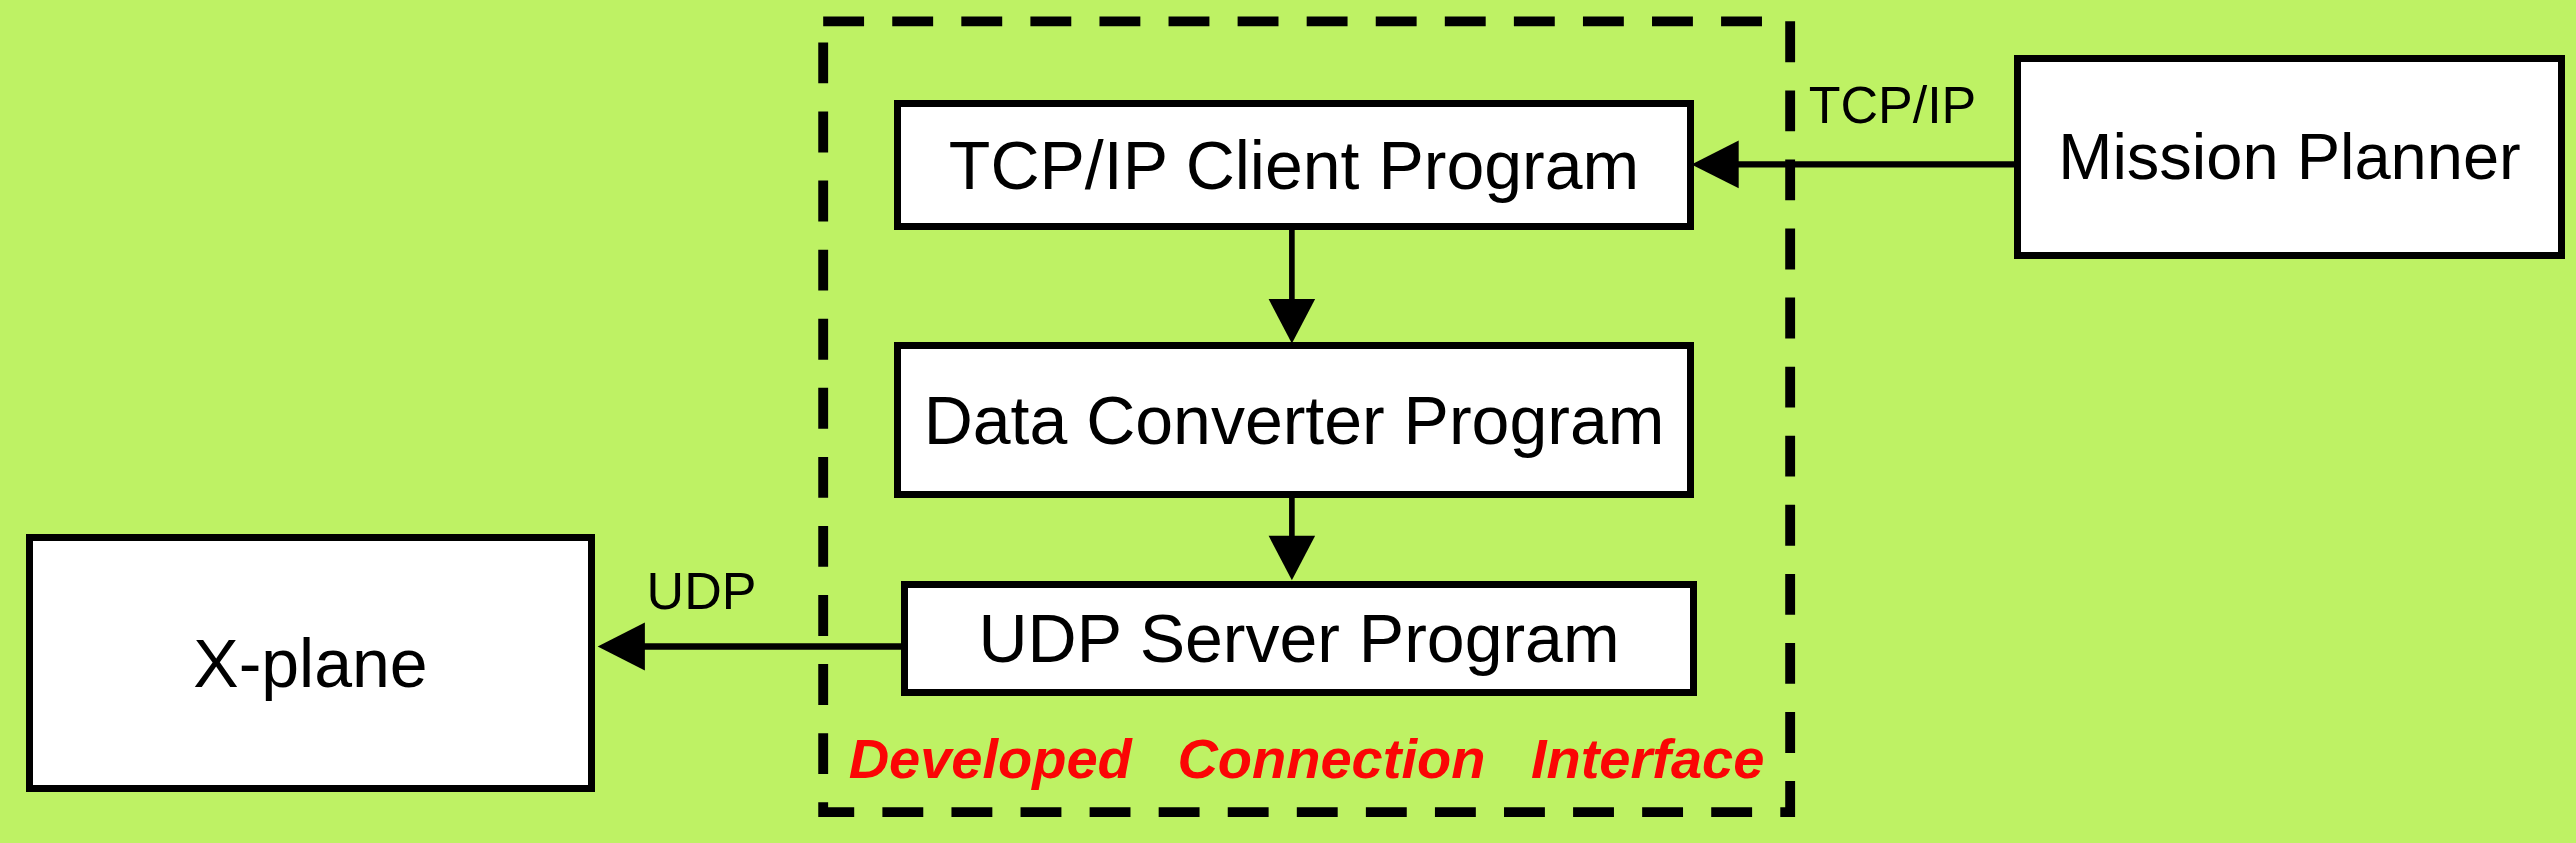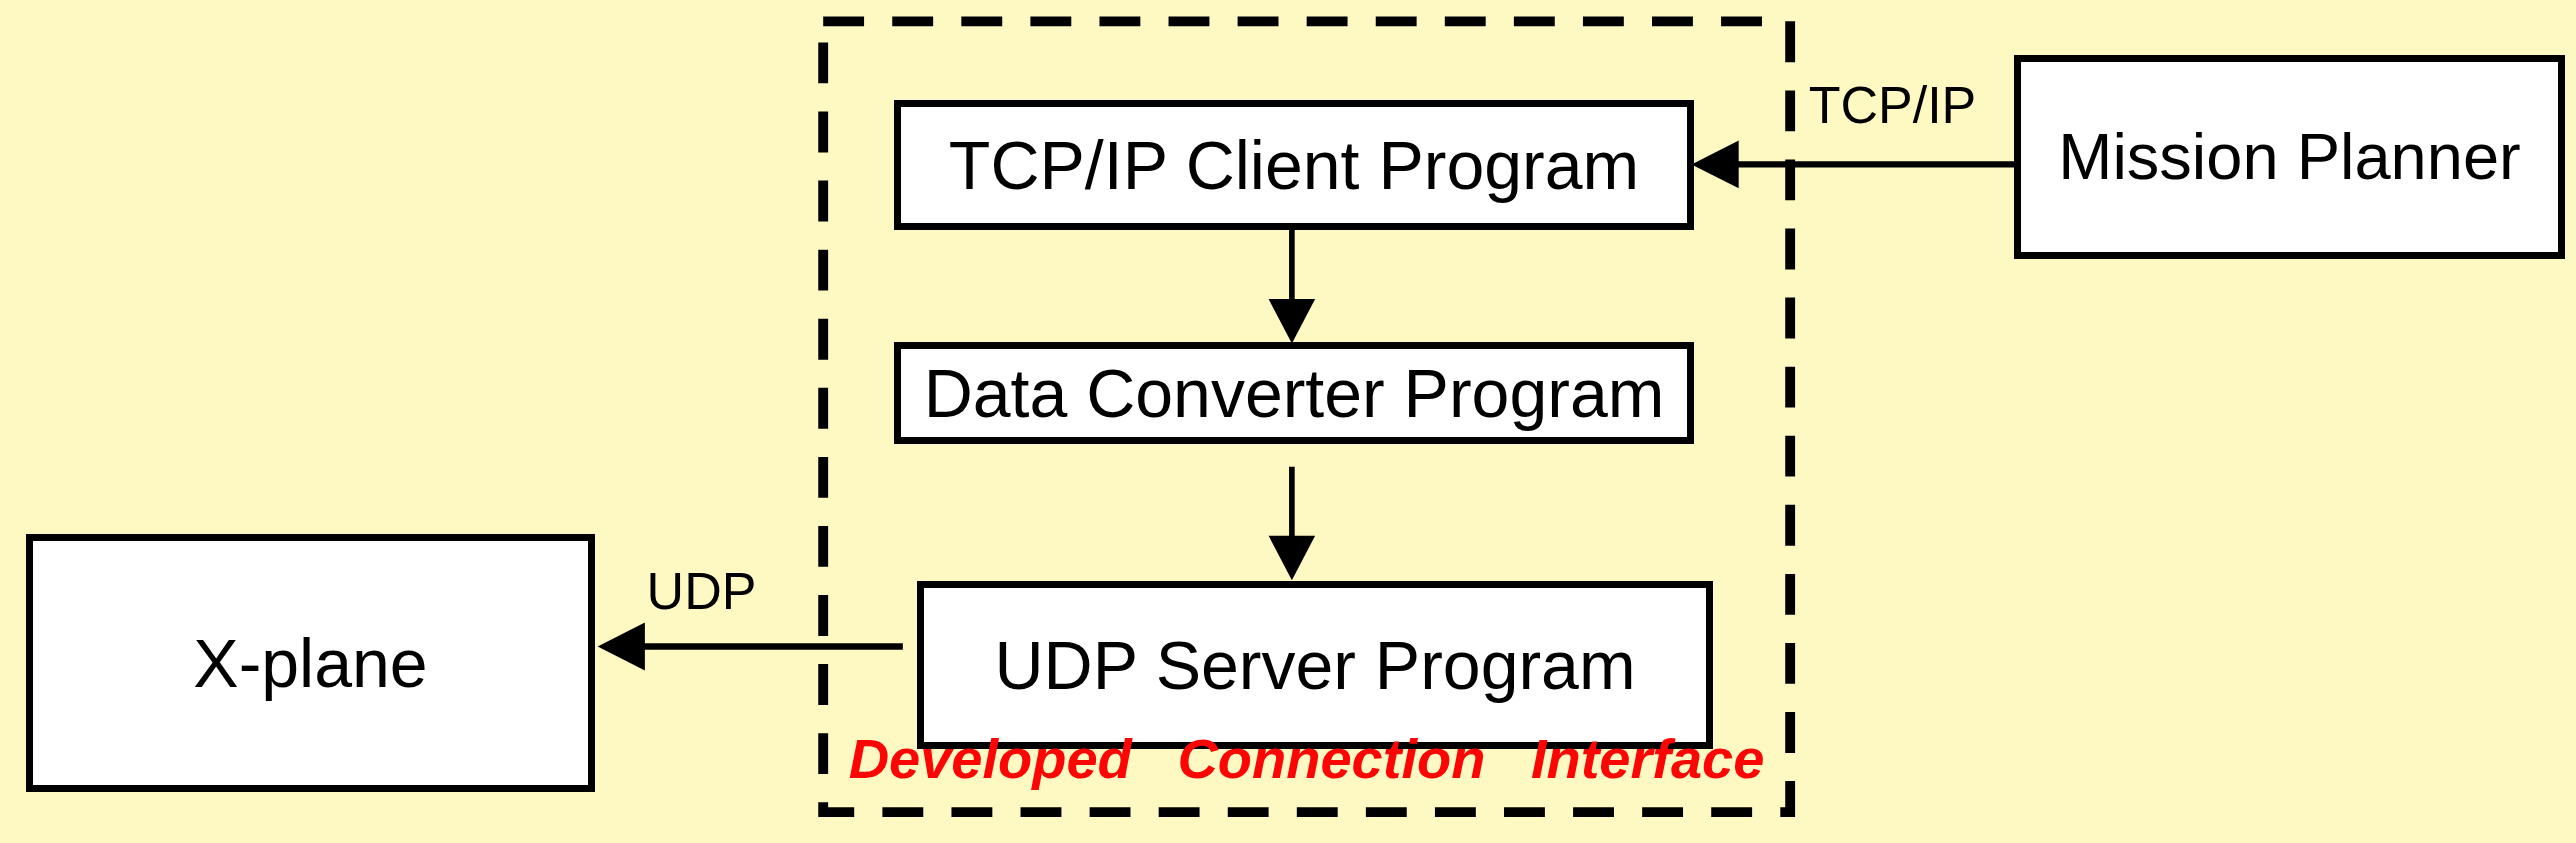--- a/index.html
+++ b/index.html
@@ -5,21 +5,21 @@
   html, body {
     margin: 0;
     padding: 0;
     background: #ffffff;
     font-family: "Liberation Sans", sans-serif;
   }
   .stage {
     position: relative;
     width: 2576px;
     height: 844px;
-    background: #fef9c3;
+    background: #bef264;
     overflow: hidden;
   }
   .arrow-layer {
     position: absolute;
     left: 0;
     top: 0;
     width: 2576px;
     height: 844px;
   }
   .node {
@@ -31,22 +31,22 @@
     flex-direction: column;
     align-items: center;
     justify-content: center;
     text-align: center;
     color: #000000;
     font-size: 68px;
     line-height: 1.1;
     white-space: nowrap;
   }
   .node-tcp-client    { left: 894px; top: 100px; width: 800px; height: 130px; }
-  .node-data-converter{ left: 894px; top: 342px; width: 800px; height: 102px; }
-  .node-udp-server    { left: 901px; top: 581px; width: 796px; height: 168px; margin-left: 16px; }
+  .node-data-converter{ left: 894px; top: 342px; width: 800px; height: 156px; }
+  .node-udp-server    { left: 901px; top: 581px; width: 796px; height: 115px; }
   .node-mission       { left: 2014px; top: 55px;  width: 551px;  height: 204px; font-size: 65px; line-height: 1.45; }
   .node-xplane        { left: 26px;   top: 534px; width: 569px;  height: 258px; }
   .edge-label {
     position: absolute;
     color: #000000;
     font-size: 52px;
     text-align: center;
     white-space: nowrap;
   }
   .label-tcpip { left: 1787px; top: 75px; width: 211px; }

